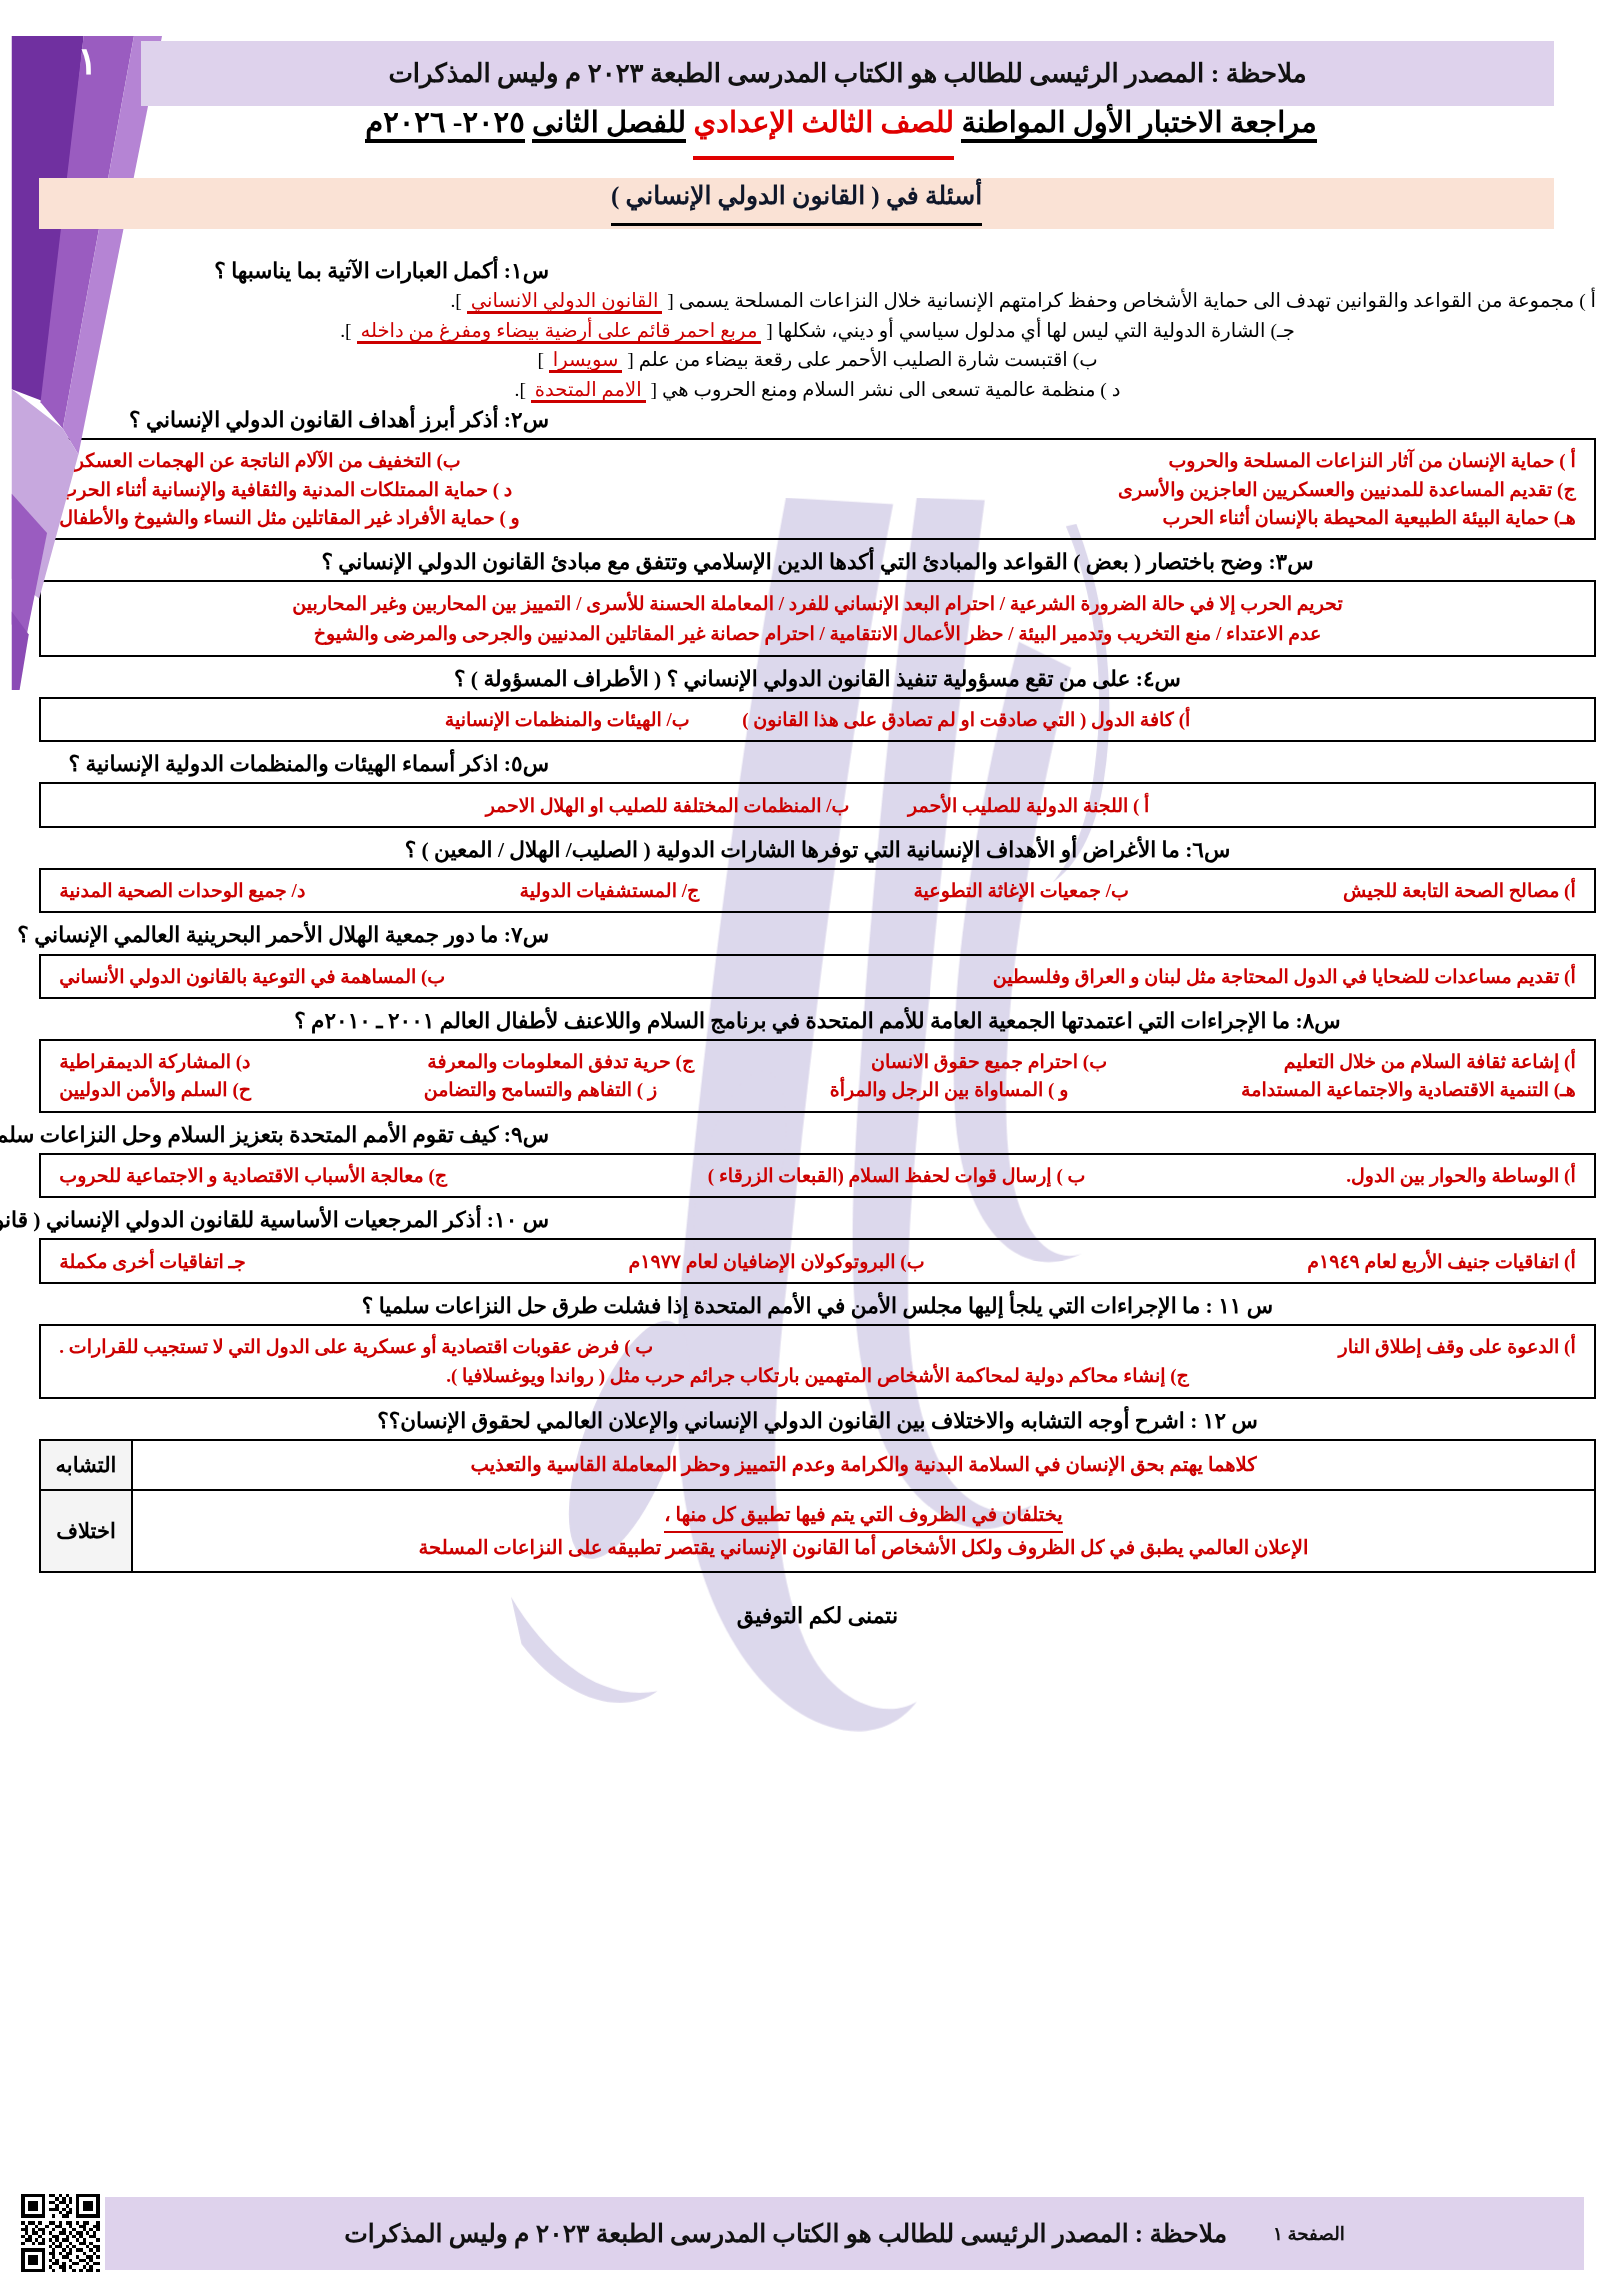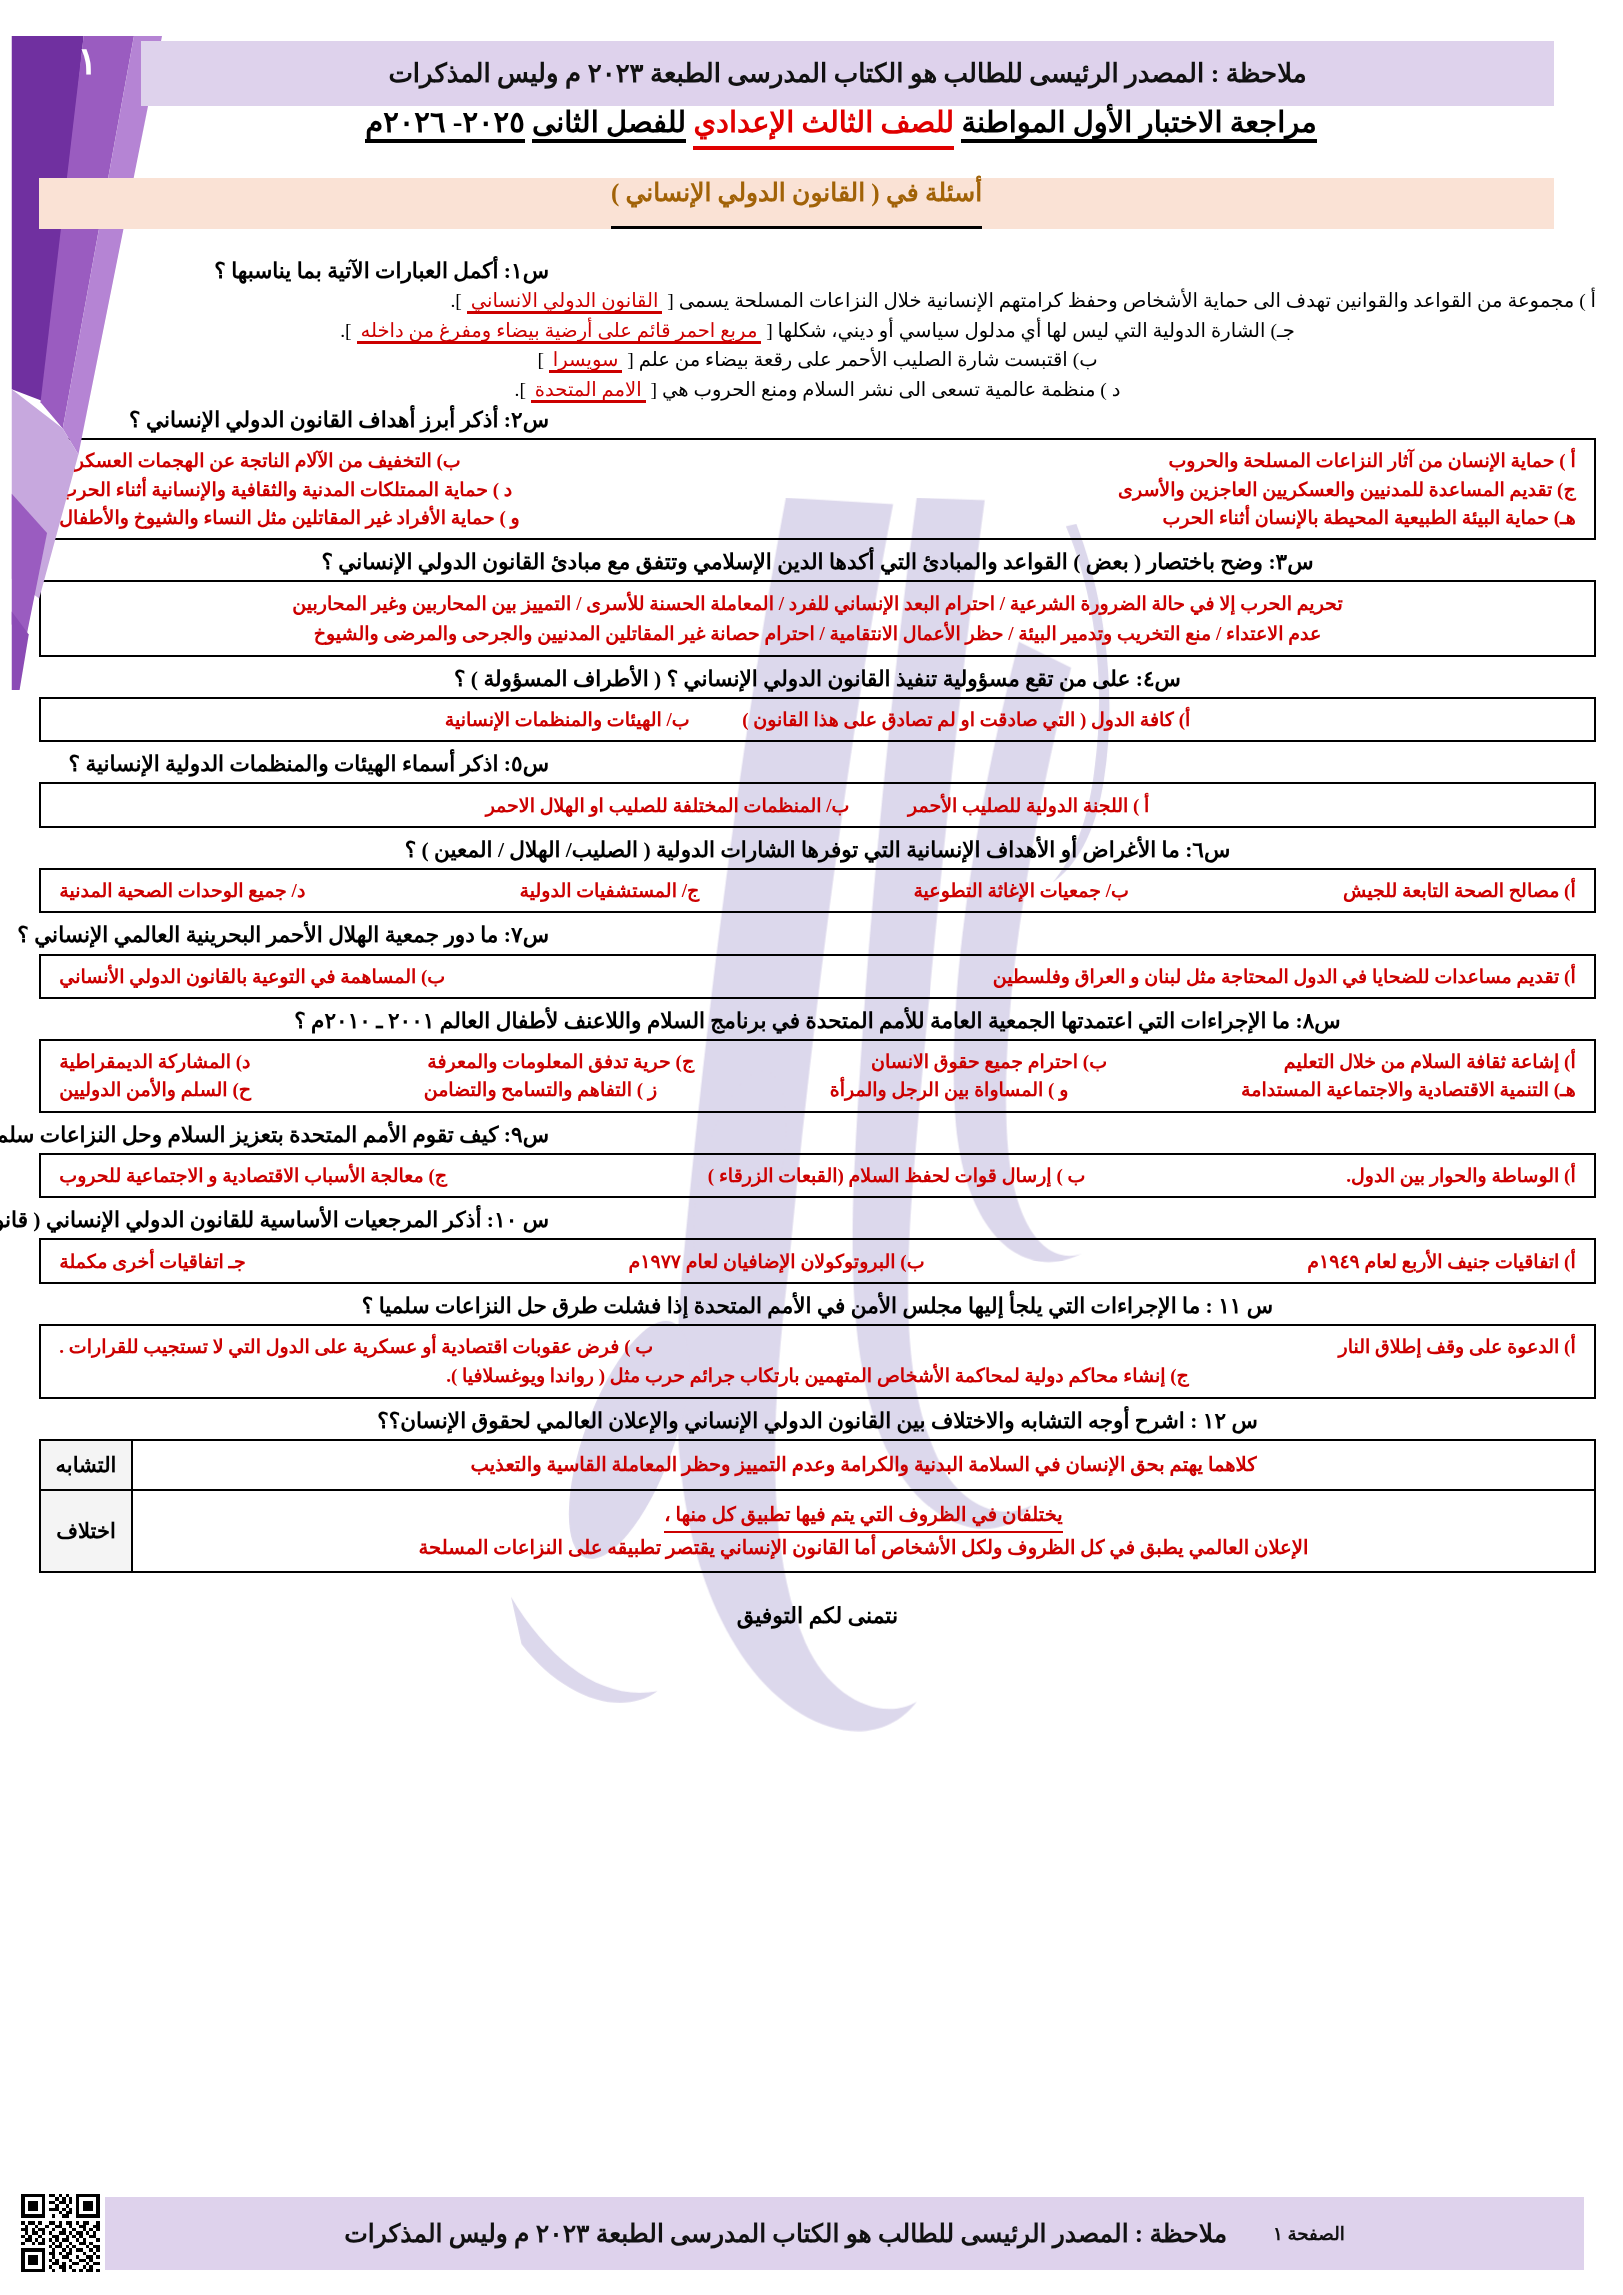--- a/index.html
+++ b/index.html
@@ -79,41 +79,41 @@
     z-index: 6;
     font-size: 29px;
     font-weight: bold;
     white-space: nowrap;
     color: #000;
   }
   .main-title .u { border-bottom: 4.6px solid #000; padding-bottom: 1.3px; }
   .main-title .red-u {
     color: #e00000;
     border-bottom: 4.6px solid #e00000;
-    padding-bottom: 8px;
+    padding-bottom: 18px;
   }
 
   .subject-banner {
     position: absolute;
     top: 178px;
     right: 69px;
     left: 39px;
     height: 51px;
     background: #fae2d5;
     z-index: 6;
     display: flex;
     align-items: center;
     justify-content: center;
   }
   .subject-banner .txt {
     font-size: 25px;
     font-weight: bold;
-    color: #a16207;
+    color: #0f172a;
     border-bottom: 3.9px solid #000;
-    padding-bottom: 19px;
+    padding-bottom: 13px;
   }
 
   
   .content {
     position: absolute;
     top: 258px;
     right: 27px;
     left: 39px;
     z-index: 4;
   }

